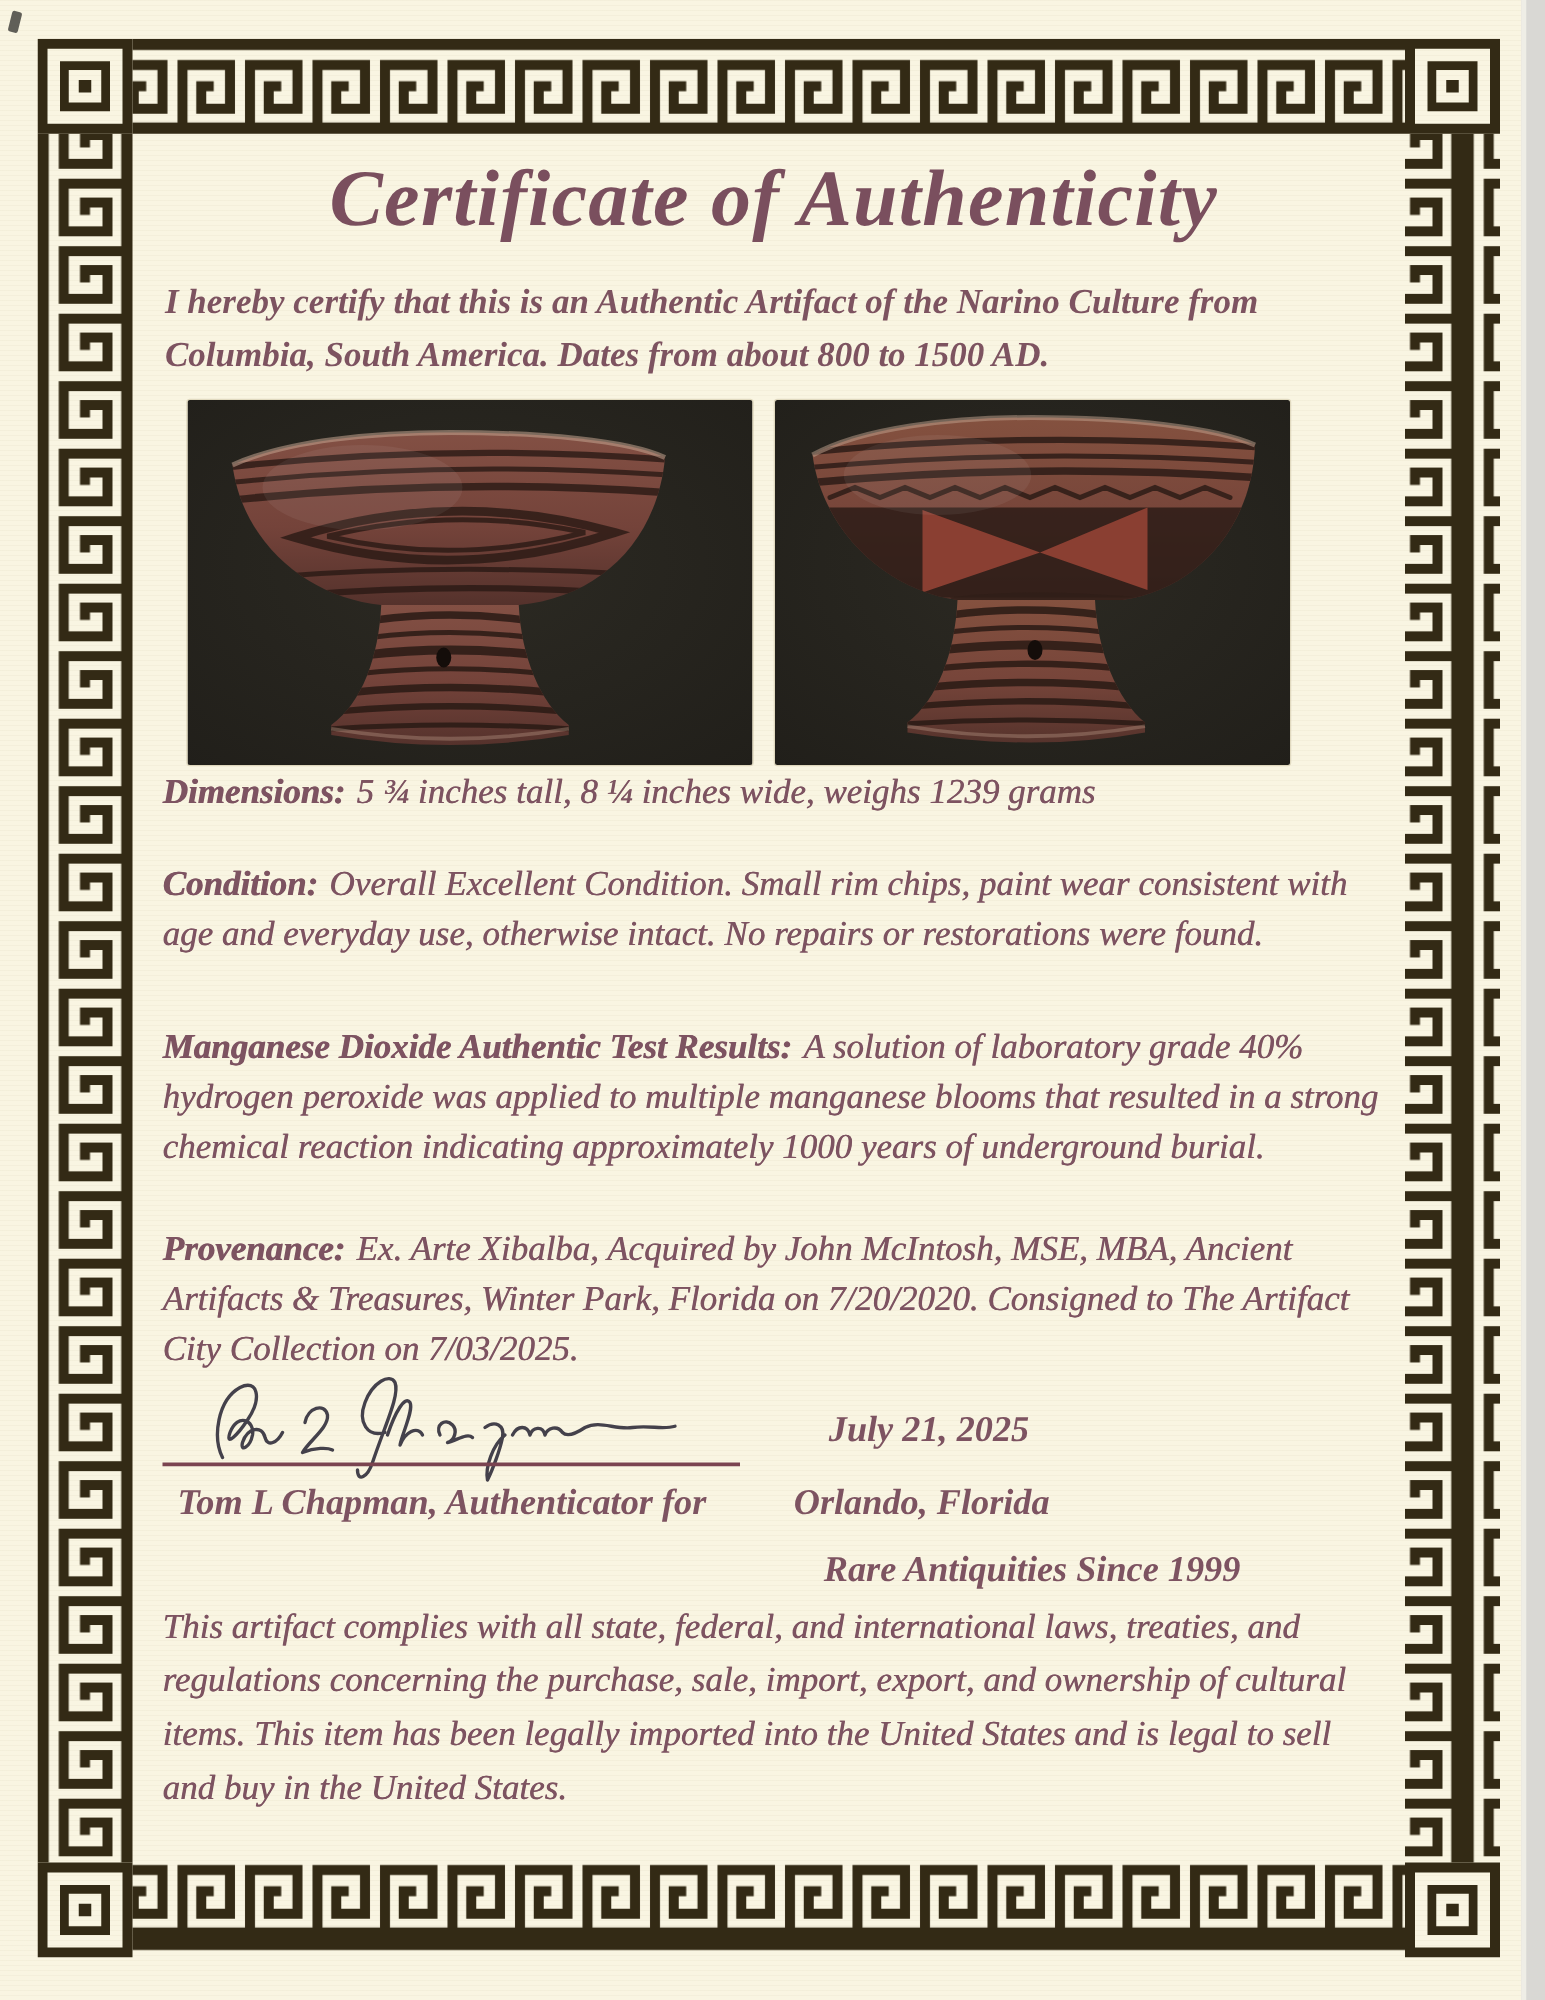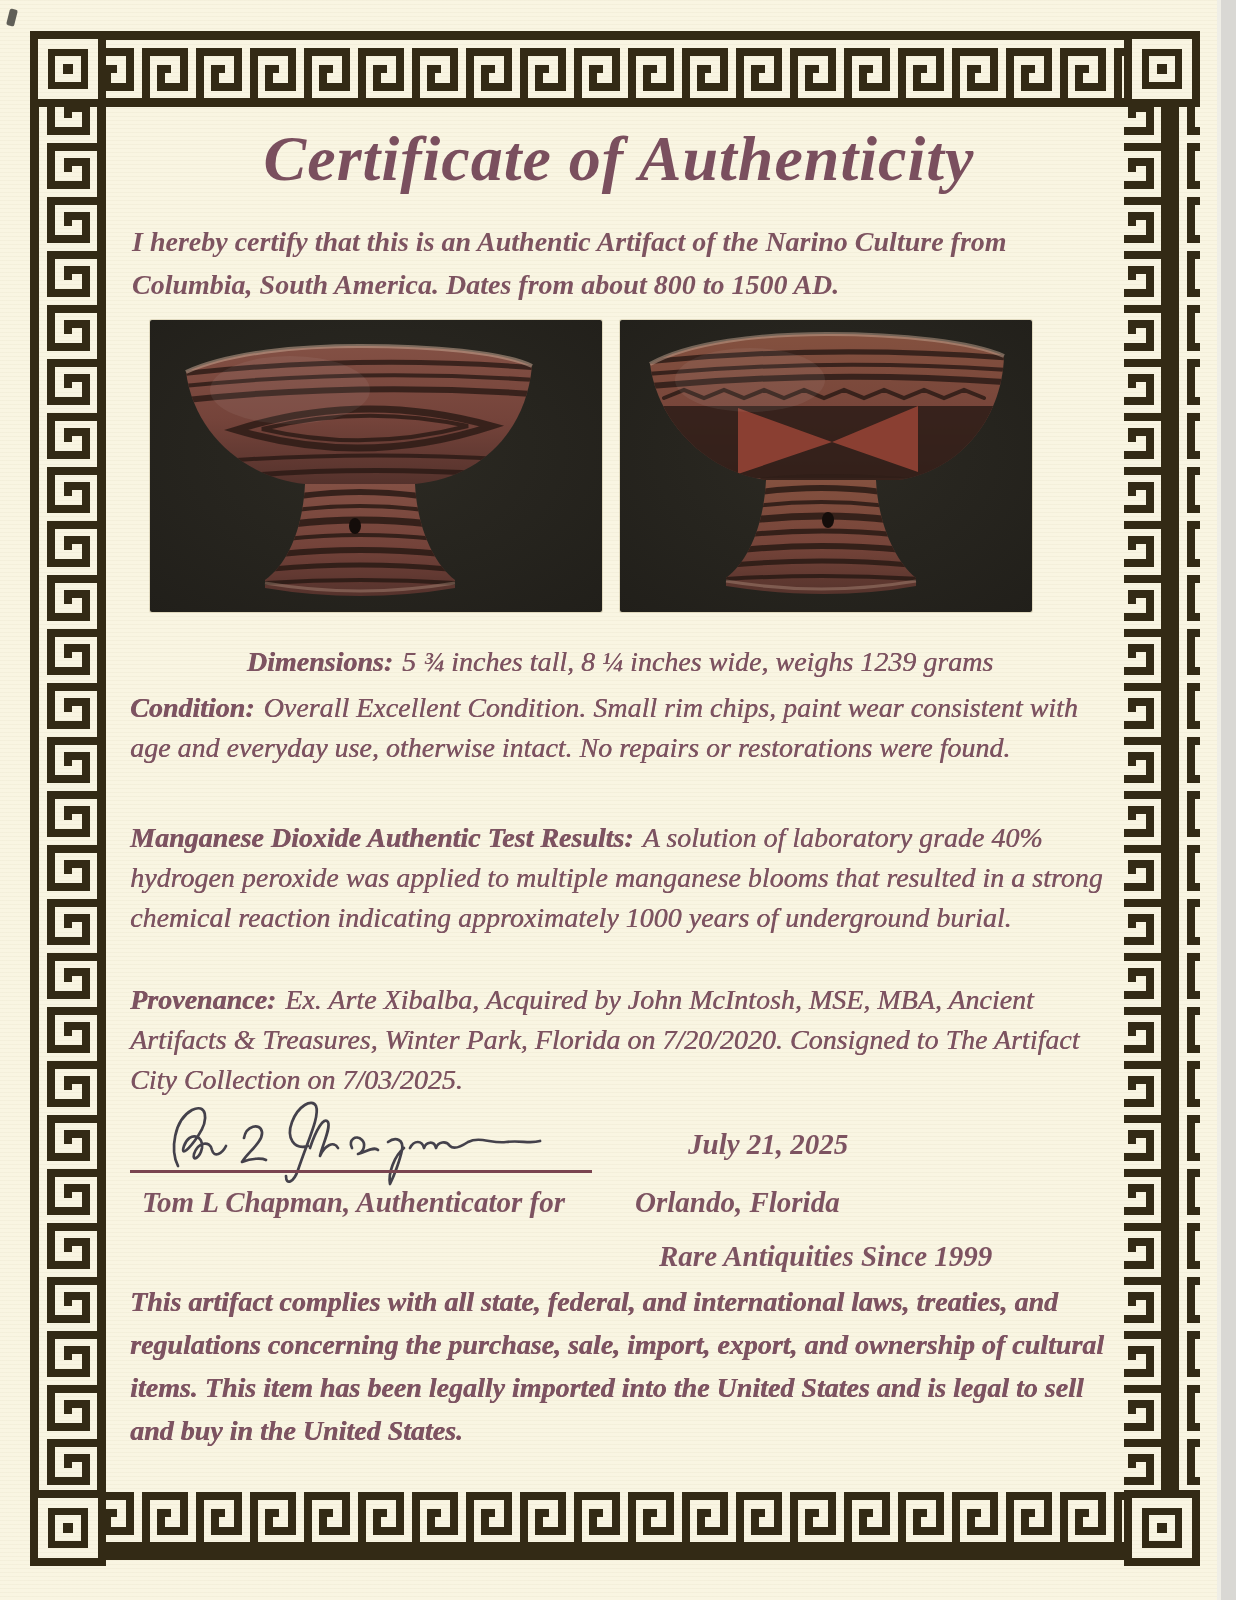--- a/index.html
+++ b/index.html
@@ -26,33 +26,33 @@
     font-size:28px; font-weight:700; line-height:43px; color:#7d5360;
   }
   .photos{position:absolute; left:150px; top:320px; display:flex; gap:18px;}
   .photo{display:block; border-radius:2px; box-shadow:0 0 0 1px rgba(180,170,130,.35);}
   .body{
     position:absolute; left:130px; width:980px; margin:0;
     font-size:28px; font-weight:400; line-height:40px; color:#7d5361;
     text-shadow:0.4px 0 0 currentColor;
   }
   .lbl{font-weight:700; margin-right:9px; text-shadow:0.5px 0 0 currentColor;}
-  .sec-dimensions{top:642px;text-align:center;}
+  .sec-dimensions{top:614px;}
   .sec-condition{top:688px;}
   .sec-manganese{top:818px;}
   .sec-provenance{top:980px;}
   .scrawl{position:absolute; left:148px; top:1096px;}
   .sig-line{position:absolute; left:130px; top:1170px; width:462px; height:3px; background:#7a4450;}
-  .sig-date{position:absolute; left:688px; top:1128px; font-size:29px; font-weight:700; color:#7d5361;}
+  .sig-date{position:absolute; left:663px; top:1128px; font-size:29px; font-weight:700; color:#7d5361;}
   .duo{position:absolute; font-size:29px; font-weight:700; color:#7d5361; white-space:nowrap;}
   .r1l{left:142px; top:1186px;}
   .r1r{left:635px; top:1186px;}
   .r2l{left:142px; top:1240px;}
   .r2r{left:624px; top:1240px;margin-left:35px;}
-  .legal{top:1280px; line-height:43px; font-weight:700;}
+  .legal{top:1280px; line-height:43px; font-weight:400;}
 </style>
 </head>
 <body>
 
 <div class="page">
 
   <div class="scan-speck"></div>
   <div class="scan-edge-right"></div>
 
   <svg class="frame" width="1170" height="1535" viewBox="0 0 1170 1535">

